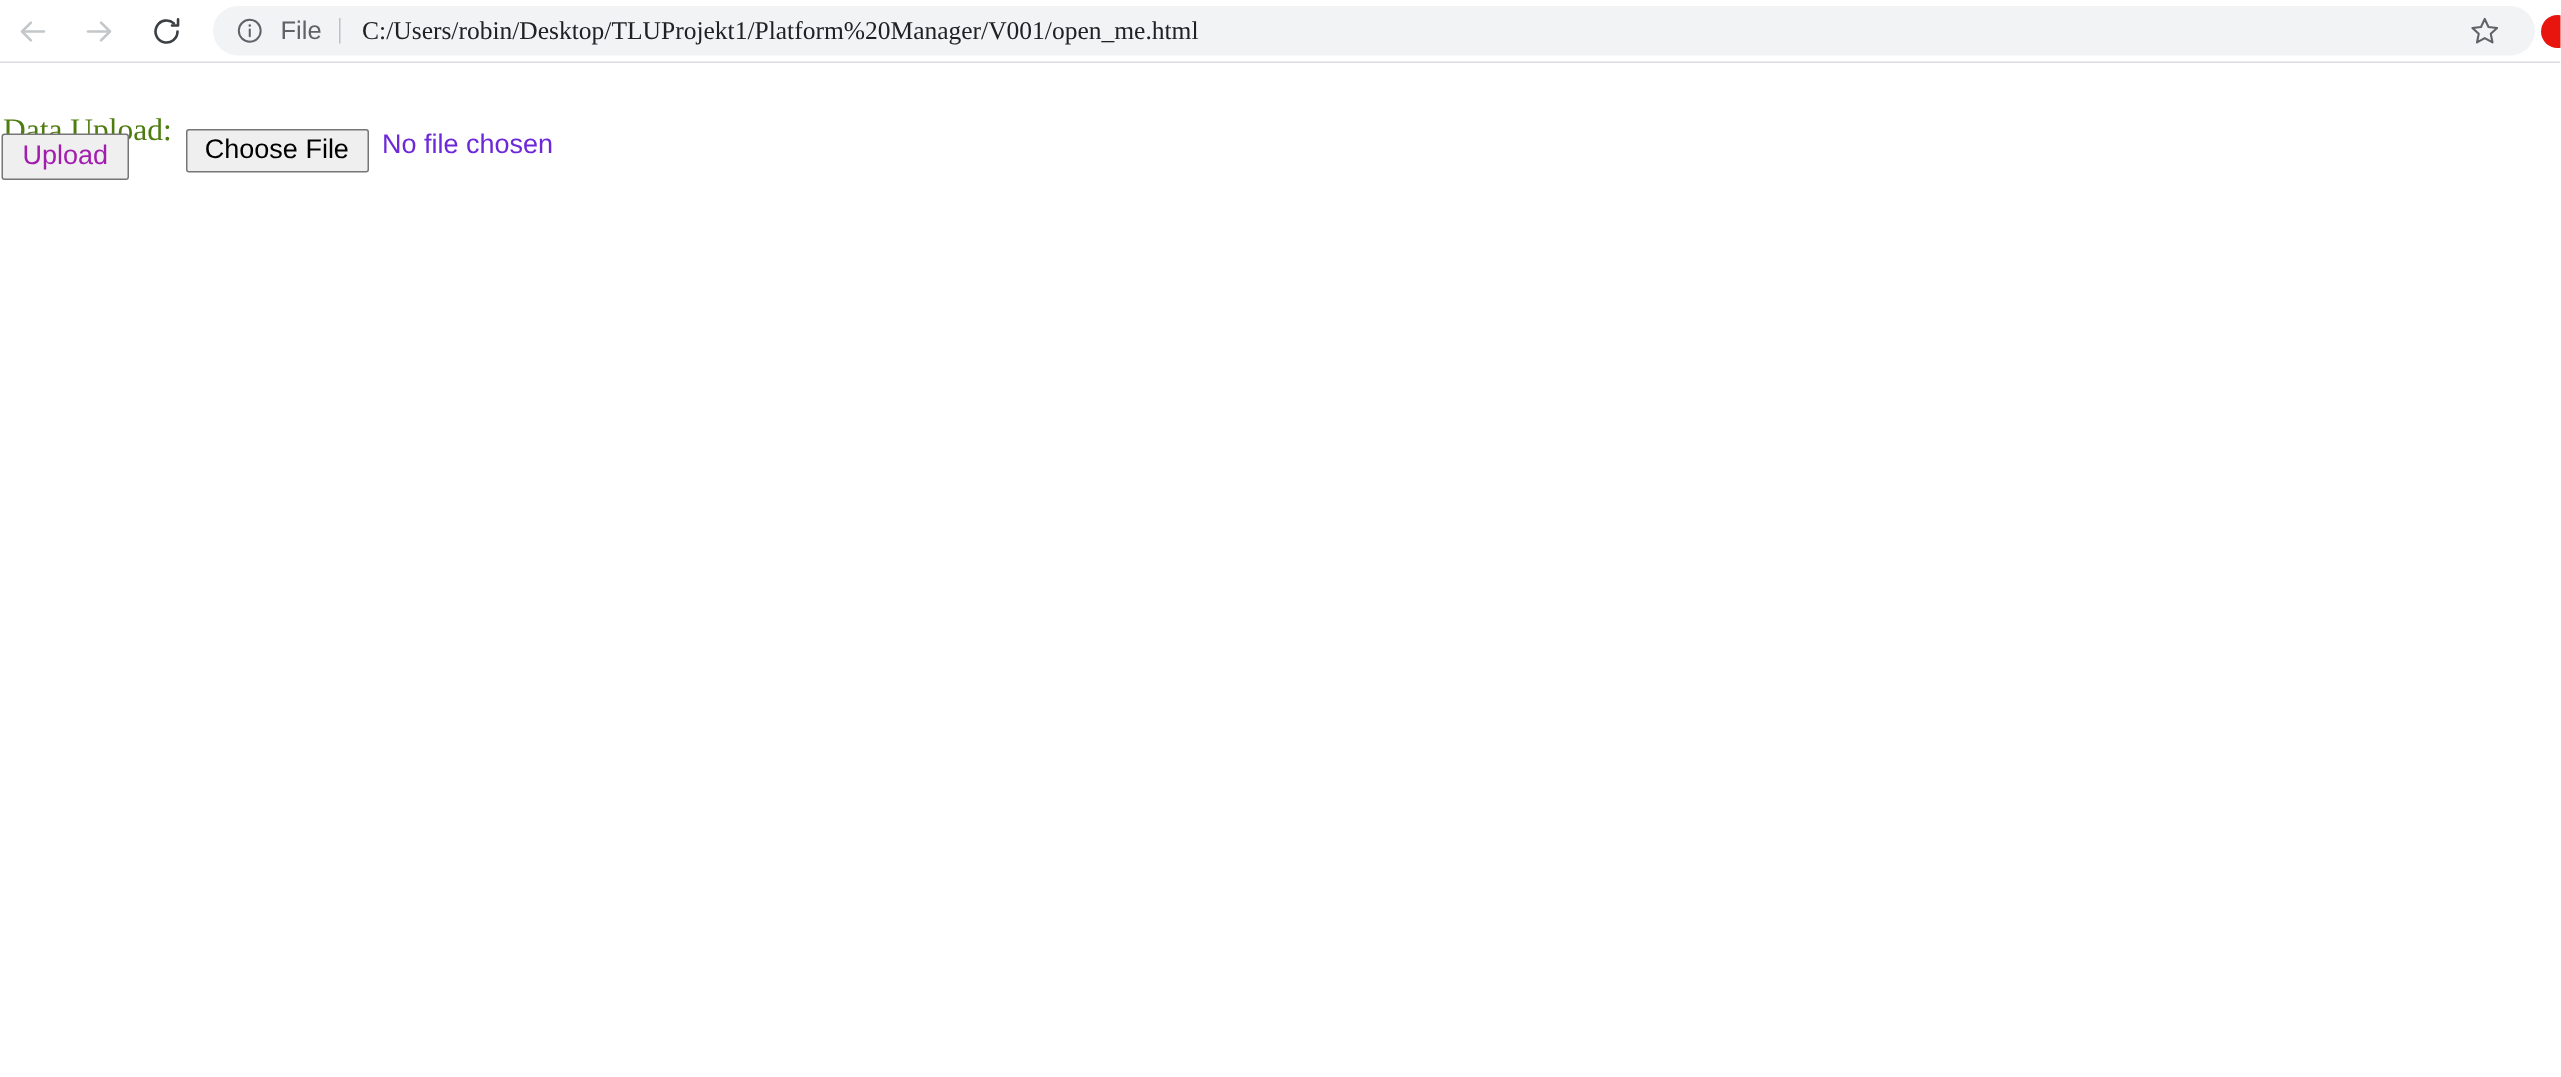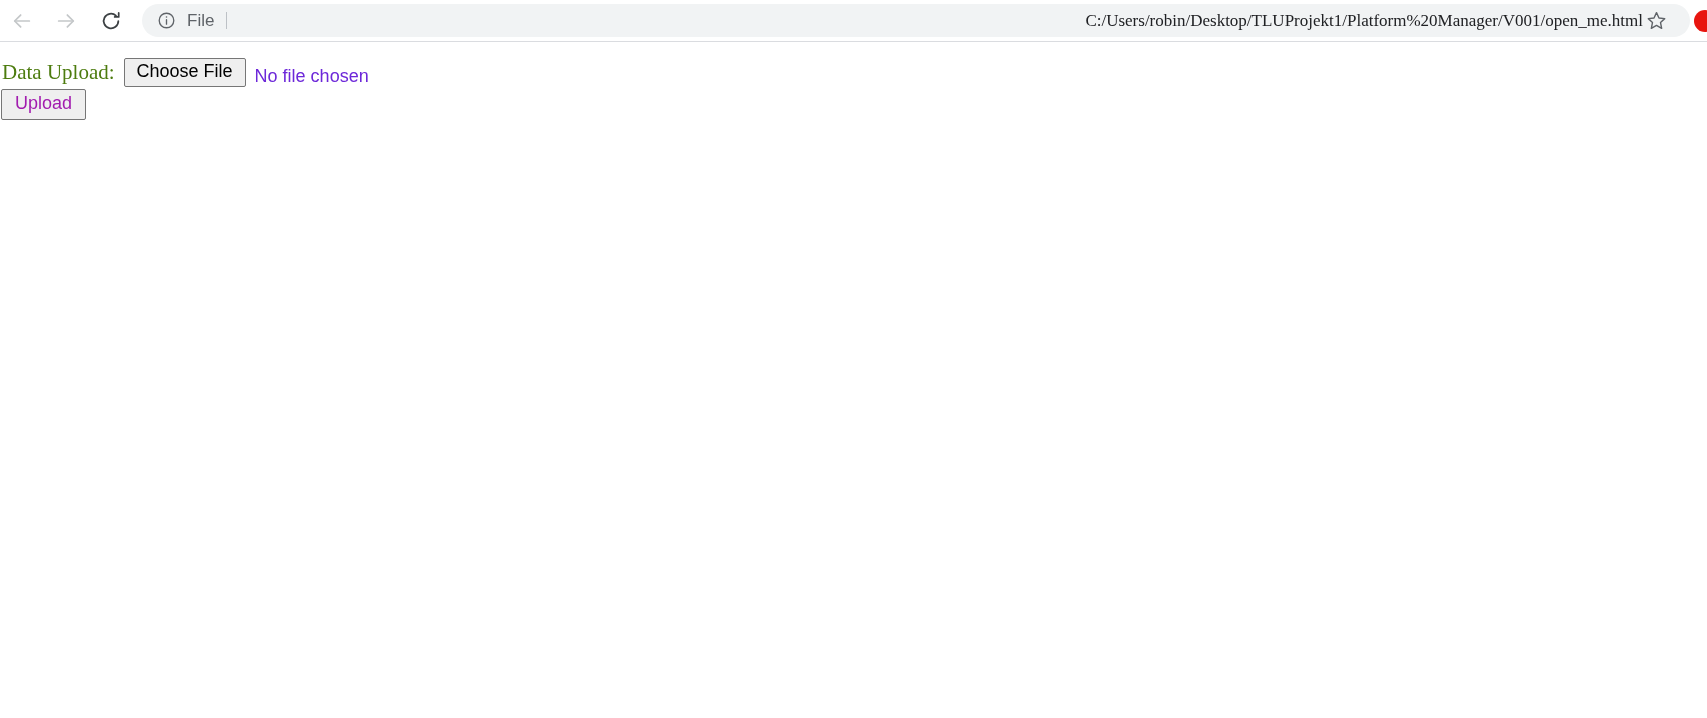--- a/index.html
+++ b/index.html
@@ -47,21 +47,20 @@
     position: absolute;
     left: 142px;
     top: 4px;
     width: 1548px;
     height: 33px;
     background: #f1f3f4;
     border-radius: 17px;
     display: flex;
     align-items: center;
     box-sizing: border-box;
-    text-align: right;
   }
 
   .omni-info-icon {
     margin-left: 14px;
     width: 20px;
     height: 20px;
     display: flex;
     align-items: center;
     justify-content: center;
     flex: 0 0 auto;
@@ -136,22 +135,23 @@
   .upload-label {
     font-family: Liberation Serif, serif;
     font-size: 21px;
     color: #4d7c0f;
     line-height: 1;
     padding-left: 2px;
   }
 
   .file-input {
     display: inline-flex;
-    align-items: flex-end;
+    align-items: flex-start;
     margin-left: 9px;
+    margin-top: 28px;
   }
 
   .choose-file-btn {
     font-family: "Liberation Sans", sans-serif;
     font-size: 18px;
     color: #000000;
     background: #efefef;
     border: 1px solid #767676;
     border-radius: 2px;
     padding: 2px 12px 3px 12px;

